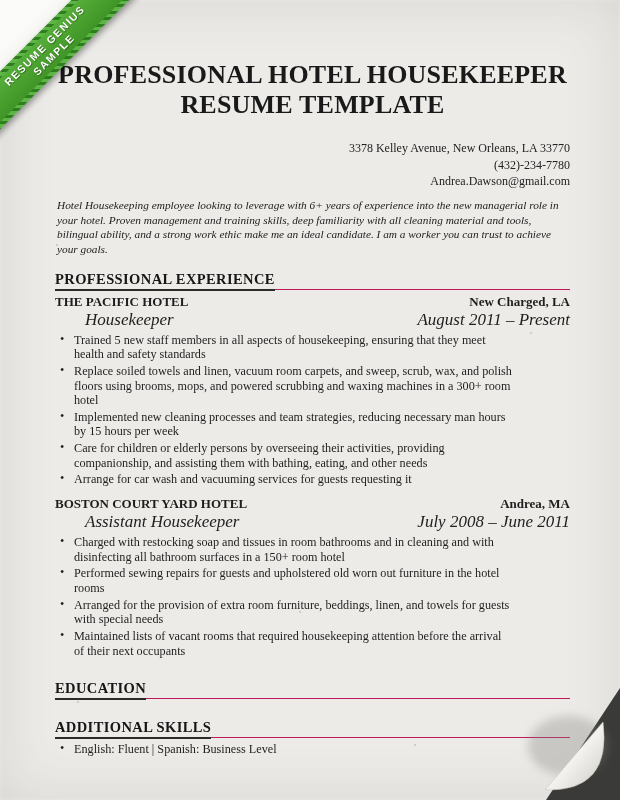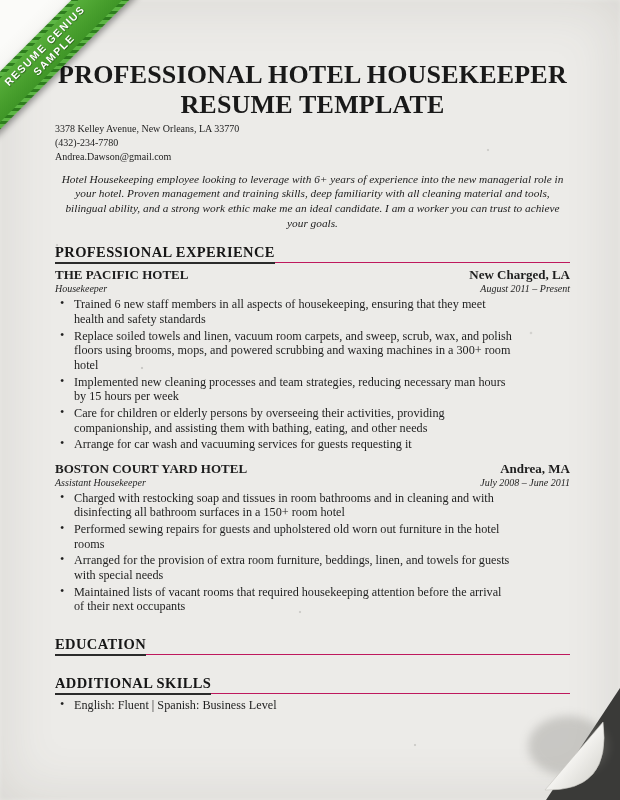--- a/index.html
+++ b/index.html
@@ -22,31 +22,31 @@
       radial-gradient(circle at 300px 612px, rgba(60,60,55,.3) 0 .8px, transparent 1.6px),
       radial-gradient(circle at 78px 702px, rgba(60,60,55,.3) 0 .8px, transparent 1.6px),
       radial-gradient(circle at 531px 333px, rgba(60,60,55,.26) 0 .9px, transparent 1.7px),
       radial-gradient(circle at 221px 95px, rgba(60,60,55,.25) 0 .7px, transparent 1.5px),
       radial-gradient(circle at 415px 745px, rgba(60,60,55,.3) 0 .8px, transparent 1.6px),
       radial-gradient(circle at 57px 245px, rgba(60,60,55,.3) 0 .8px, transparent 1.6px);
   }
   .content{position:relative;padding:60px 50px 0 55px;}
 
   .title{font-size:26px;font-weight:bold;text-align:center;line-height:1.16;color:#191919;letter-spacing:.2px;}
-  .contact{margin-top:2px;text-align:left;font-size:10px;line-height:1.38;color:#222;}
-  .summary{margin:8px 2px 0;text-align:center;font-style:italic;font-size:11.3px;line-height:1.3;color:#1c1c1c;}
+  .contact{margin-top:20px;text-align:right;font-size:12px;line-height:1.38;color:#222;}
+  .summary{margin:8px 2px 0;font-style:italic;font-size:11.3px;line-height:1.3;color:#1c1c1c;}
 
   .h2{margin:14px 0 4px;border-bottom:1px solid #be185d;font-size:14.5px;font-weight:bold;color:#161616;}
   .h2 .h2-text{display:inline-block;border-bottom:2px solid #2b2b2b;margin-bottom:-2px;padding-bottom:1px;letter-spacing:.4px;}
   .h2.edu{margin-top:22px;}
   .h2.skl{margin-top:20px;}
 
   .row{display:flex;justify-content:space-between;align-items:baseline;}
   .employer,.location{font-weight:bold;font-size:13px;}
-  .jobtitle,.dates,.degree{font-style:italic;font-size:10px;}
+  .jobtitle,.dates,.degree{font-style:italic;font-size:17px;margin-left:30px;}
   .job{margin-top:4px;}
   .job + .job{margin-top:9px;}
 
   ul.bullets{margin:3px 0 0;padding:0;list-style:none;}
   ul.bullets li{position:relative;padding:0 56px 0 19px;margin-bottom:2px;font-size:12.2px;line-height:1.2;}
   ul.bullets li::before{content:"\2022";position:absolute;left:5px;top:-1px;}
   ul.bullets.skills li{margin-bottom:3px;padding-right:20px;}
 
   
   .corner-flap{
@@ -108,21 +108,21 @@
       <div class="row">
         <span class="employer">THE PACIFIC HOTEL</span>
         <span class="location">New Charged, LA</span>
       </div>
       <div class="row">
         <span class="jobtitle">Housekeeper</span>
         <span class="dates">August 2011 – Present</span>
       </div>
       <ul class="bullets">
 
-      <li><span>Trained 6 new staff members in all aspects of housekeeping, ensuring that they meet health and safety standards</span></li>
+      <li><span>Trained 5 new staff members in all aspects of housekeeping, ensuring that they meet health and safety standards</span></li>
           <li><span>Replace soiled towels and linen, vacuum room carpets, and sweep, scrub, wax, and polish floors using brooms, mops, and powered scrubbing and waxing machines in a 300+ room hotel</span></li>
           <li><span>Implemented new cleaning processes and team strategies, reducing necessary man hours by 15 hours per week</span></li>
           <li><span>Care for children or elderly persons by overseeing their activities, providing companionship, and assisting them with bathing, eating, and other needs</span></li>
           <li><span>Arrange for car wash and vacuuming services for guests requesting it</span></li>
         </ul>
     </div>
 
     <div class="job">
       <div class="row">
         <span class="employer">BOSTON COURT YARD HOTEL</span>

